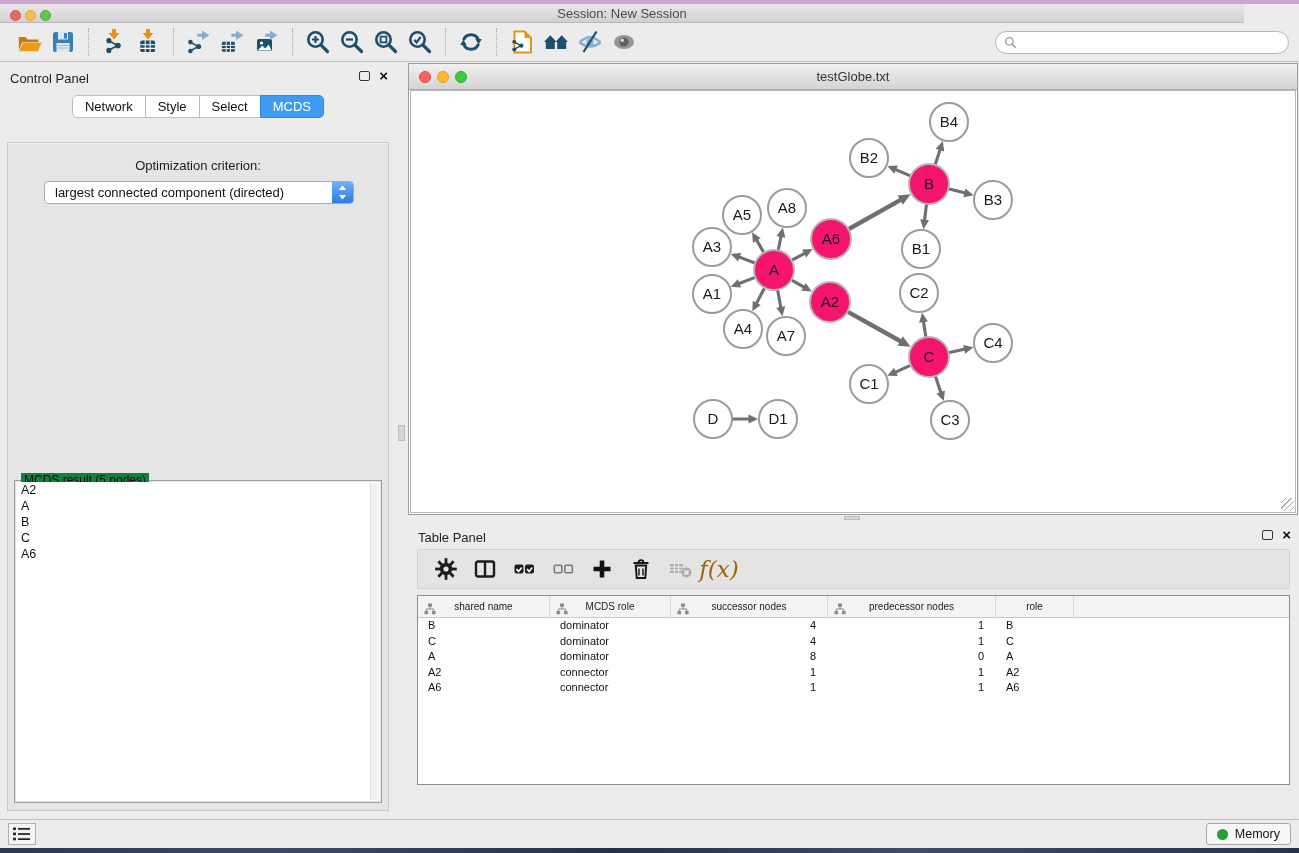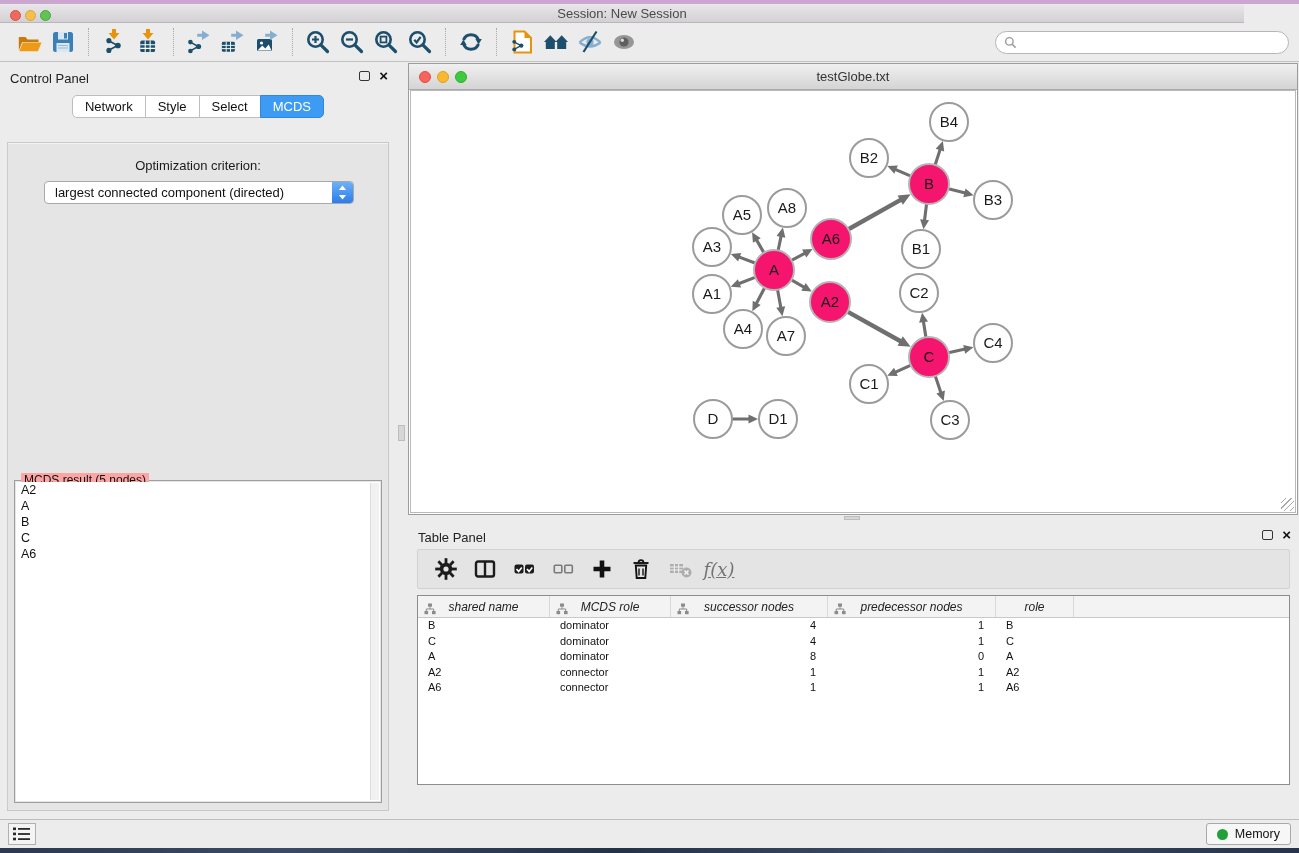--- a/index.html
+++ b/index.html
@@ -46,21 +46,21 @@
   .opt-label{position:absolute;left:0;right:0;top:15px;text-align:center;font-size:13px;color:#1a1a1a;}
   .dropdown{position:absolute;left:36px;right:34px;top:38px;height:23px;background:#fff;
     border:1px solid #a9a9a9;border-radius:4px;}
   .dropdown .val{position:absolute;left:10px;top:3px;font-size:13px;color:#111;white-space:nowrap;}
   .dd-step{position:absolute;right:0;top:0;bottom:0;width:21px;border-radius:0 3px 3px 0;
     background:linear-gradient(#6db1f8,#2d7ce8);display:flex;align-items:center;justify-content:center;}
   .btn-row{position:absolute;left:0;right:0;top:71px;display:flex;justify-content:center;gap:14px;}
   .pbtn{font-size:13px;color:#111;background:linear-gradient(#ffffff,#f1f1f1);
     border:1px solid #b3b3b3;border-radius:5px;padding:3px 15px;}
   .result-box{position:absolute;left:6px;right:6px;top:337px;bottom:7px;border:1px solid #9e9e9e;}
-  .result-legend{position:absolute;left:6px;top:-8px;background:#fca5a5;padding:0 3px;font-size:12px;color:#111;}
+  .result-legend{position:absolute;left:6px;top:-8px;background:#15803d;padding:0 3px;font-size:12px;color:#111;}
   .result-list{position:absolute;left:1px;right:1px;top:1px;bottom:1px;background:#fff;overflow:hidden;}
   .result-item{font-size:12.5px;color:#111;padding:0 5px;line-height:16px;}
   .result-item:first-child{margin-top:8px;}
   .scroll-track{position:absolute;right:1px;top:1px;bottom:1px;width:9px;background:#f1f1f1;border-left:1px solid #dcdcdc;}
 
   
   .v-split{position:absolute;left:396px;top:62px;width:12px;height:757px;background:#ececec;}
   .v-split .handle{position:absolute;left:2px;top:363px;width:7px;height:16px;background:#d6d6d6;border:1px solid #bdbdbd;}
   .h-split{position:absolute;left:408px;top:515px;width:891px;height:6px;background:#ececec;}
   .h-split .handle{position:absolute;left:436px;top:1px;width:16px;height:4px;background:#d6d6d6;border:1px solid #bdbdbd;}
@@ -77,25 +77,25 @@
   .net-canvas{position:absolute;left:1px;right:1px;top:26px;bottom:1px;background:#fff;border:1px solid #b9b9b9;}
   .net-canvas svg{display:block;}
   .resize-grip{position:absolute;right:1px;bottom:1px;width:13px;height:13px;
     background:repeating-linear-gradient(135deg,transparent 0 3px,#a9a9a9 3px 4px);}
 
   
   .table-panel{position:absolute;left:408px;top:521px;width:891px;height:298px;background:#ececec;}
   .tp-toolbar{position:absolute;left:9px;right:9px;top:28px;height:40px;background:#e4e4e4;
     border:1px solid #d2d2d2;border-radius:2px;display:flex;align-items:center;gap:11px;padding-left:14px;}
   .tp-btn{width:28px;height:28px;display:flex;align-items:center;justify-content:center;}
-  .tp-btn .fx{font-family:"DejaVu Serif","Liberation Serif",serif;font-style:italic;font-size:18px;color:#737373;text-decoration:underline;}
+  .tp-btn .fx{font-family:"DejaVu Serif","Liberation Serif",serif;font-style:italic;font-size:23px;color:#a16207;}
   .tbl{position:absolute;left:9px;right:9px;top:74px;height:190px;background:#fff;border:1px solid #8c8c8c;overflow:hidden;}
   .tbl-header{display:flex;height:22px;background:#f3f3f3;border-bottom:1px solid #c9c9c9;}
   .th{position:relative;height:100%;border-right:1px solid #d8d8d8;display:flex;align-items:center;justify-content:center;}
-  .th .hlabel{font-size:12px;color:#222;font-style:italic;}
+  .th .hlabel{font-size:10px;color:#222;}
   .th .hicon{position:absolute;left:6px;top:5px;}
   .th.filler{flex:1;border-right:none;}
   .tbl-row{display:flex;height:15.6px;}
   .td{font-size:11px;color:#111;line-height:15.6px;white-space:nowrap;overflow:hidden;}
   .td.left{padding-left:10px;text-align:left;}
   .td.right{padding-right:12px;text-align:right;}
   .tp-tabs{position:absolute;left:0;right:0;top:265px;display:flex;justify-content:center;}
   .tp-tabs .tab{font-size:12.5px;padding:3px 14px;}
 
   

